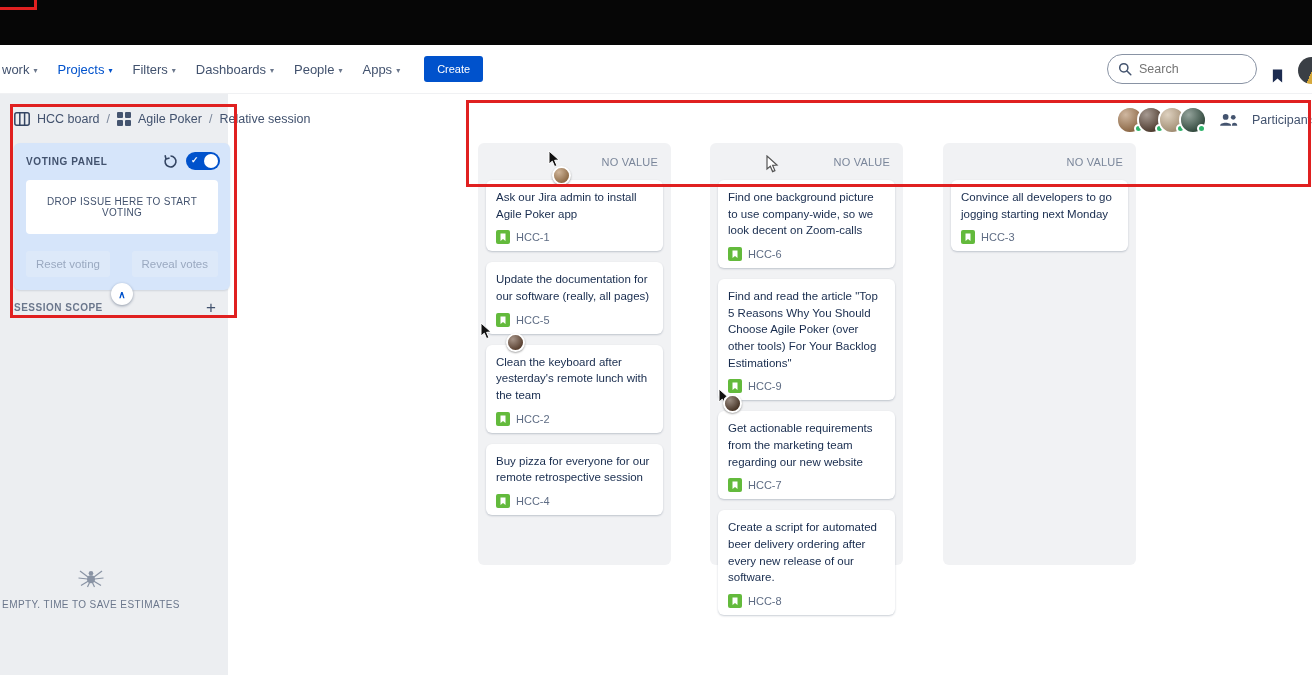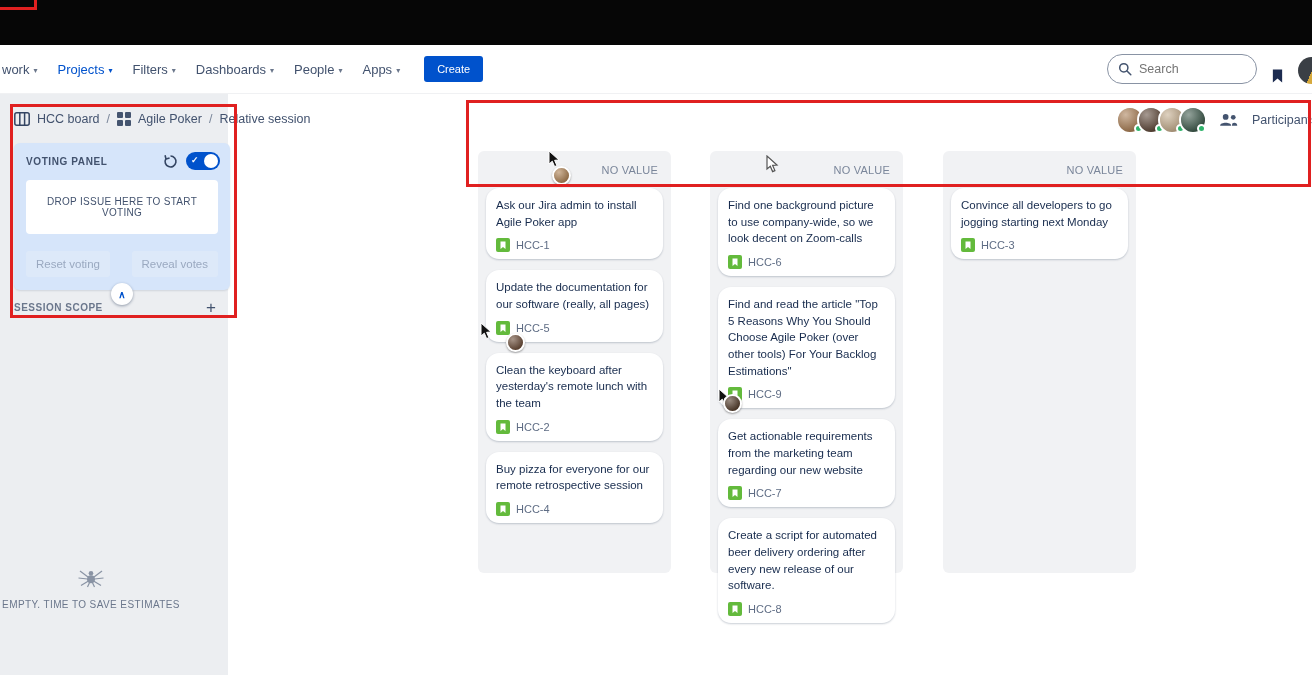--- a/index.html
+++ b/index.html
@@ -59,25 +59,25 @@
   .session-scope { position:absolute; left:14px; top:299px; width:202px; display:flex; align-items:center;
                    justify-content:space-between; z-index:5; }
   .ss-title { font-size:10px; font-weight:bold; letter-spacing:.5px; color:#6b778c; }
   .ss-plus { font-size:17px; color:#42526e; cursor:pointer; line-height:1; }
 
   .empty-state { position:absolute; left:0; top:566px; width:182px; text-align:center; z-index:5; }
   .empty-state .label { margin-top:7px; font-size:10px; letter-spacing:.4px; color:#6b778c; }
 
   
   .column { position:absolute; top:143px; width:193px; height:422px; background:#f1f2f4; border-radius:6px;
-            padding:0 8px;margin-top:8px; }
+            padding:0 8px; }
   .col-1 { left:478px; } .col-2 { left:710px; } .col-3 { left:943px; }
   .col-header { height:37px; display:flex; align-items:center; justify-content:flex-end; color:#7a869a;
                 font-size:11px; letter-spacing:.2px; padding-right:5px; }
-  .card { background:#fff; border-radius:13px; box-shadow:0 1px 2px rgba(9,30,66,.22); padding:9px 10px 7px;
+  .card { background:#fff; border-radius:6px; box-shadow:0 1px 2px rgba(9,30,66,.22); padding:9px 10px 7px;
           margin-bottom:11px; cursor:pointer; }
   .card-summary { font-size:11.5px; color:#172b4d; line-height:1.45; }
   .card-footer { display:flex; align-items:center; gap:6px; margin-top:8px; }
   .card-key { font-size:11px; color:#5e6c84; }
 
   
   .participants { position:absolute; top:106px; left:1116px; display:flex; align-items:center; z-index:20;
                   white-space:nowrap; }
   .p-avatar { width:28px; height:28px; border-radius:50%; border:2px solid #fff; margin-left:-7px; position:relative; }
   .p-avatar:first-child { margin-left:0; }

